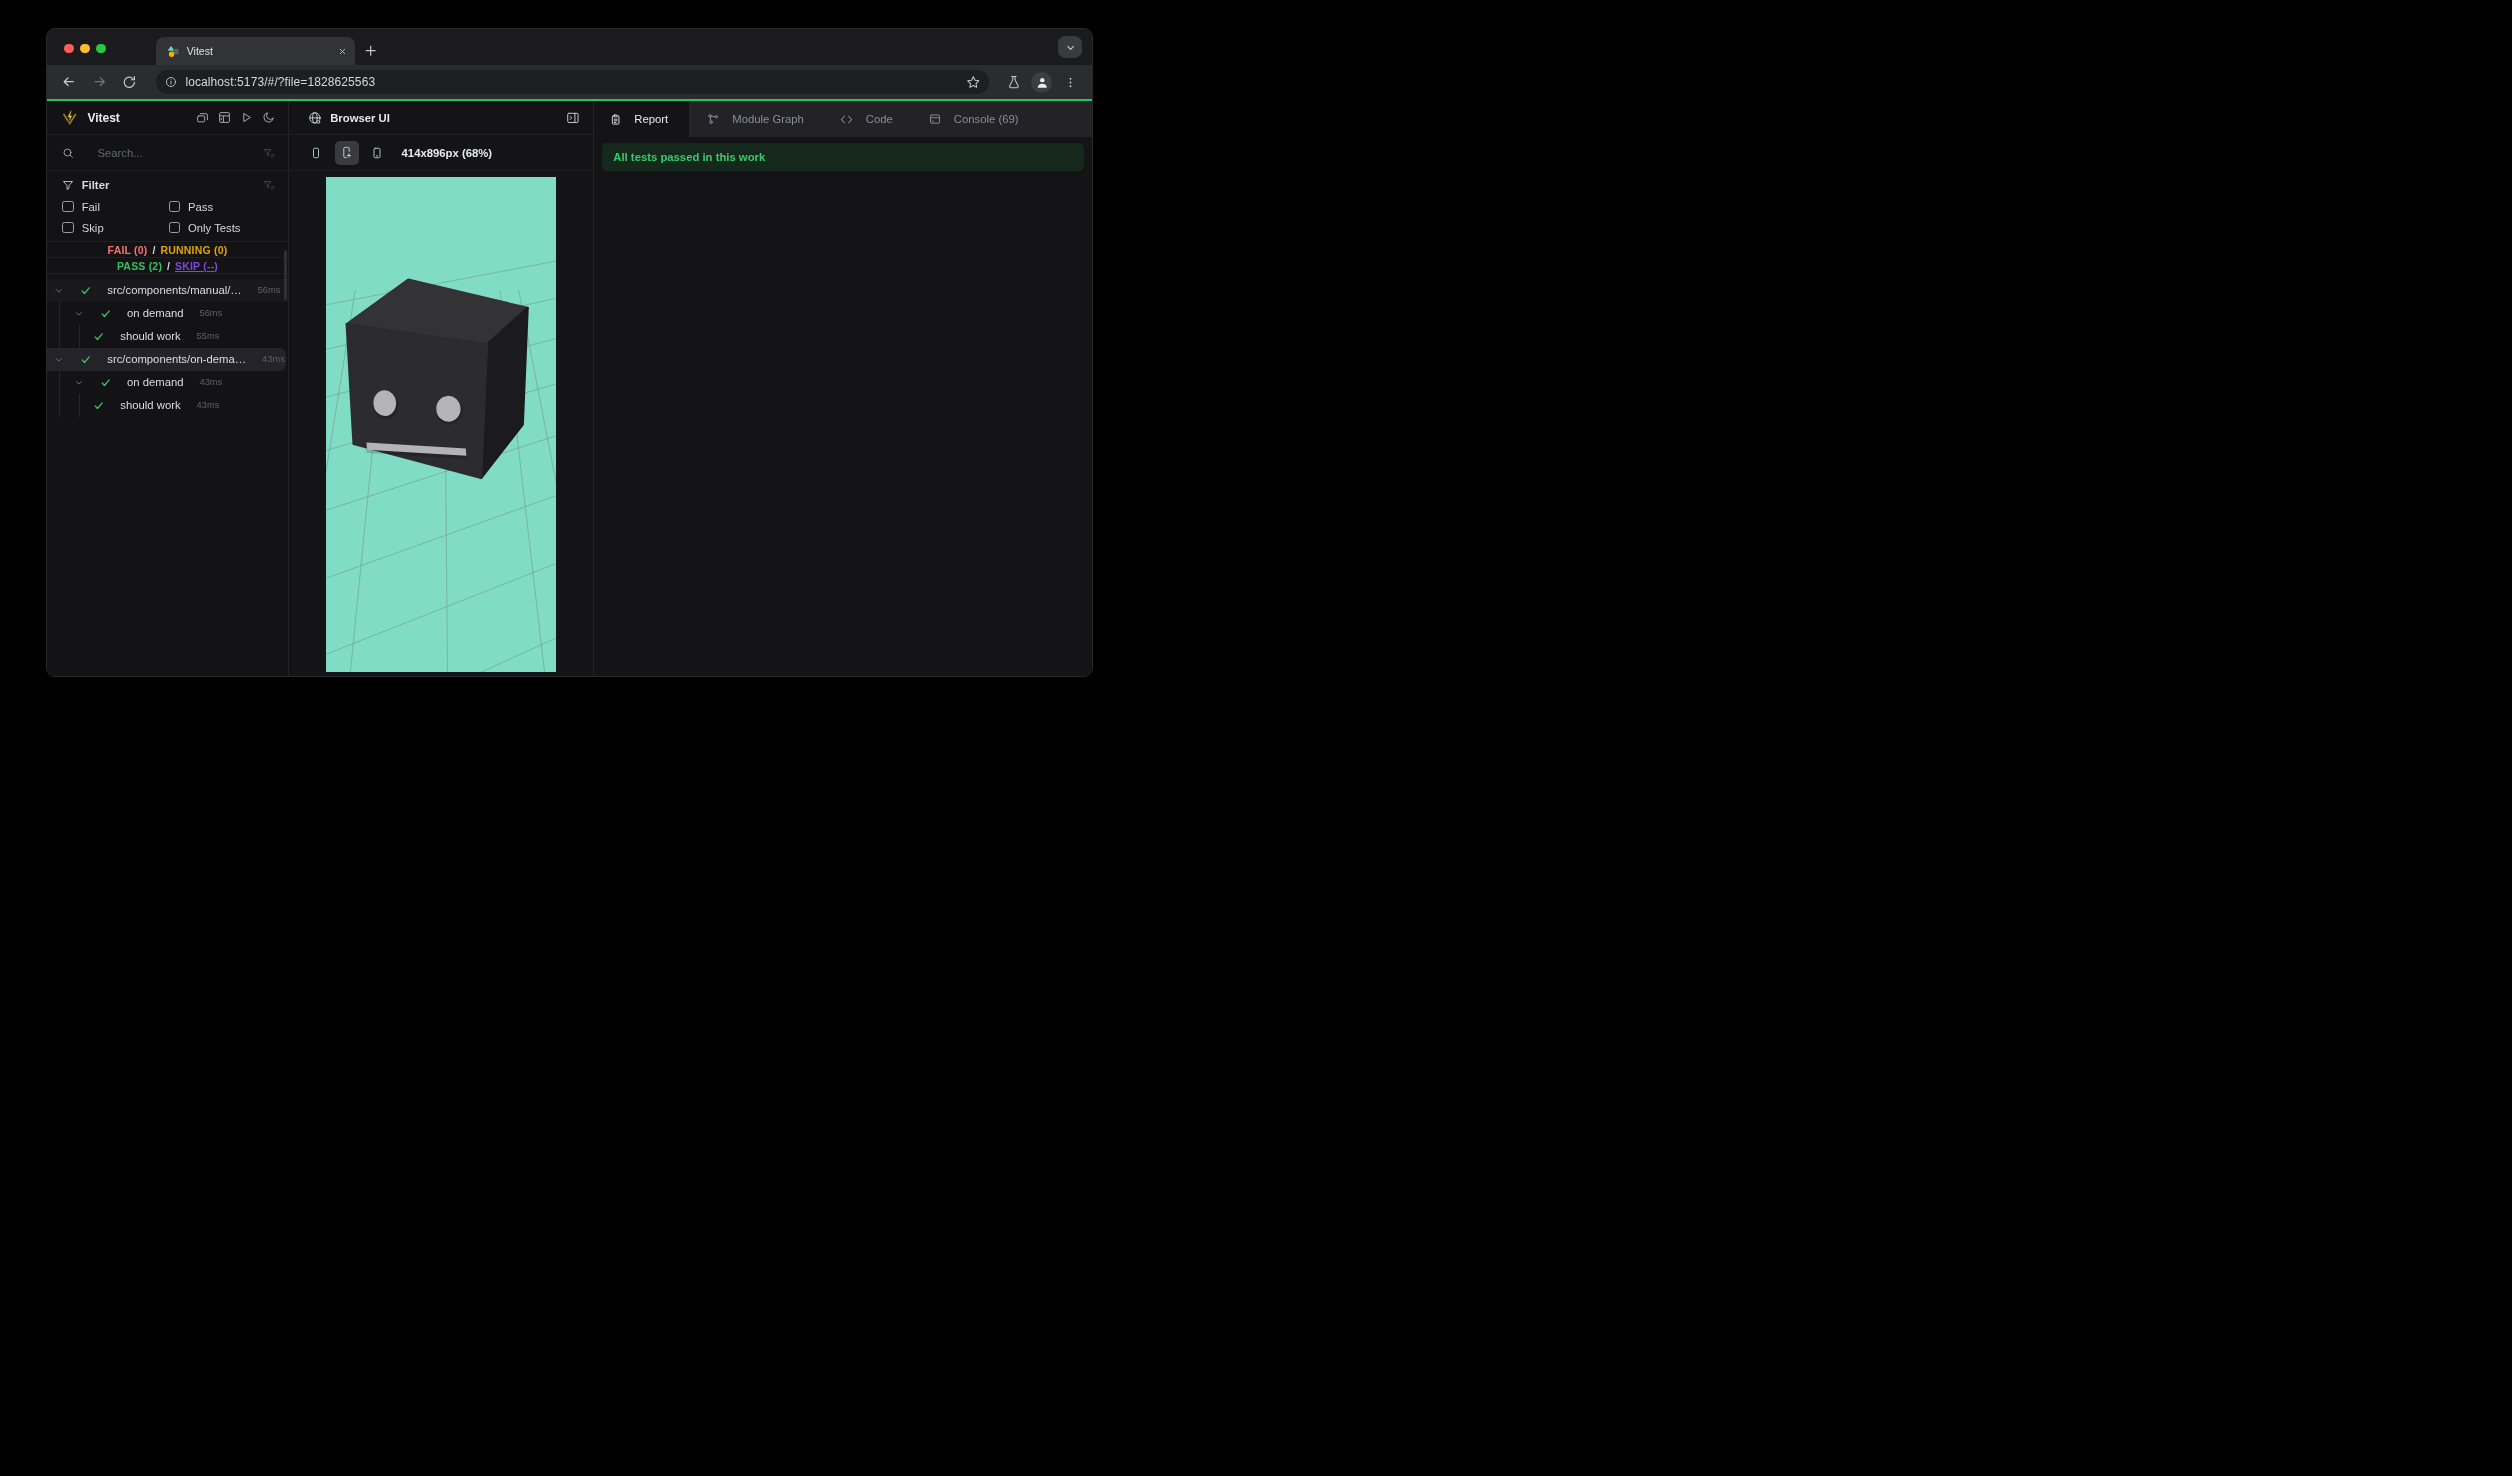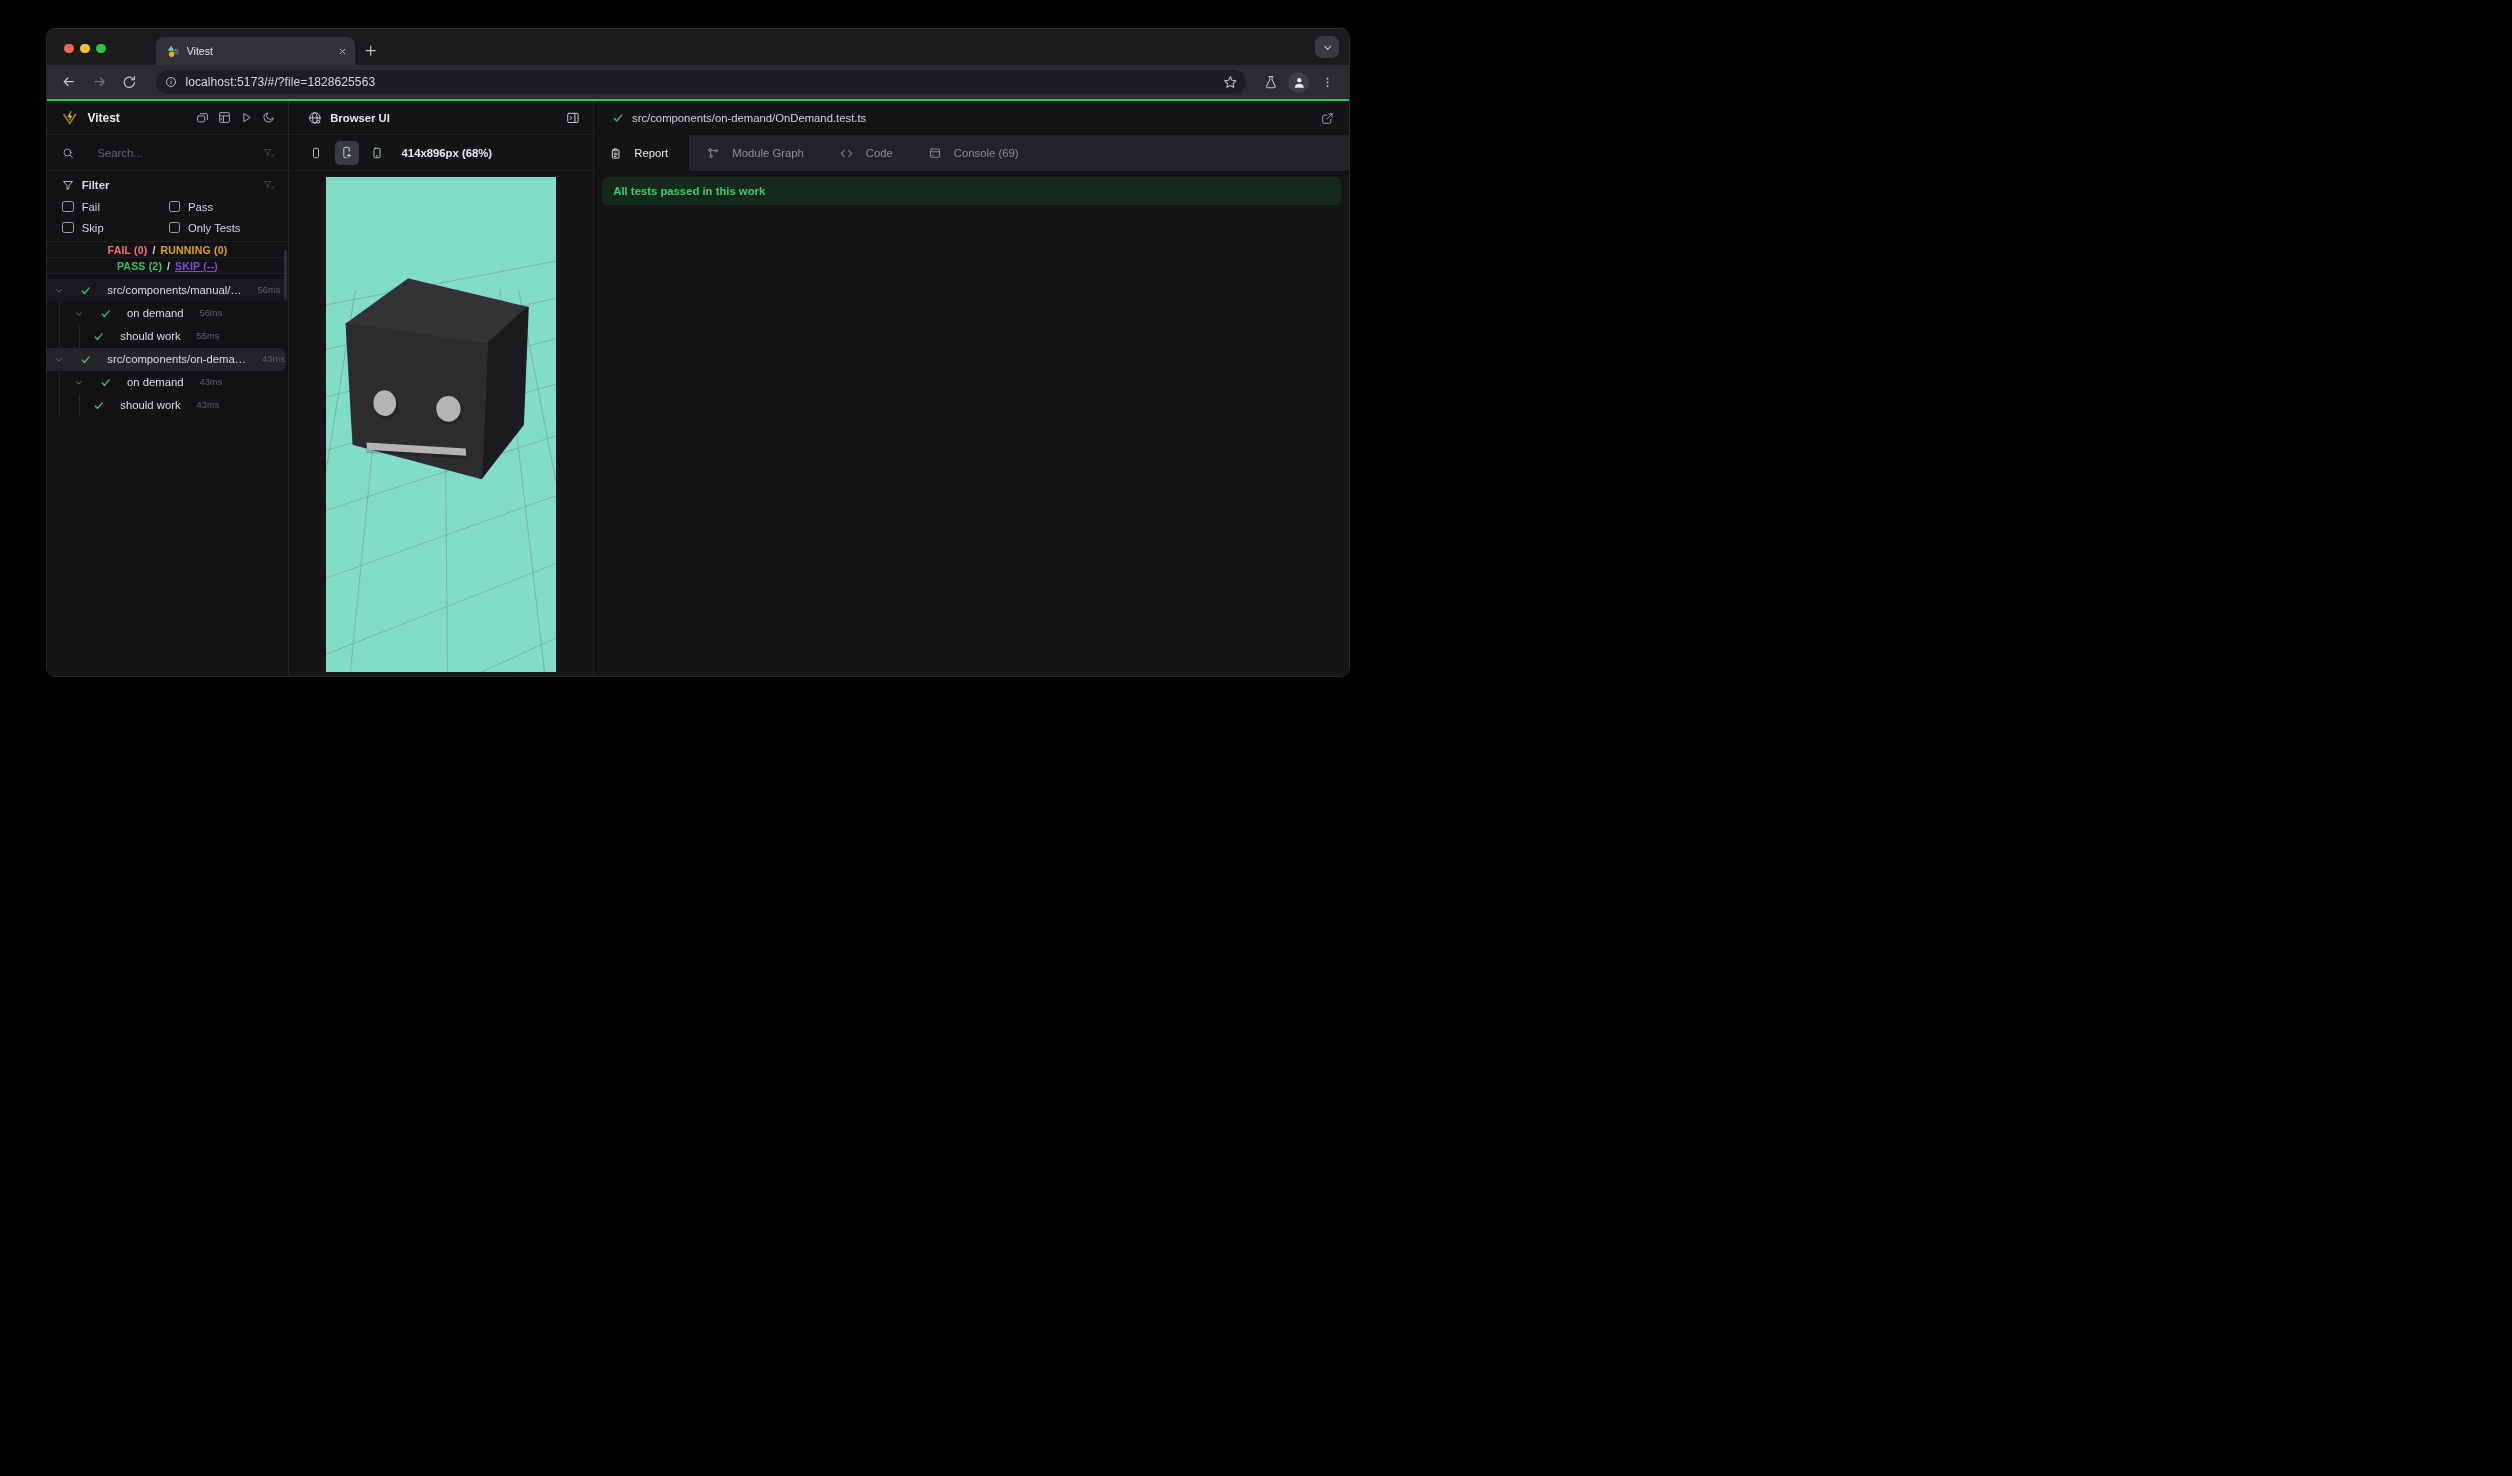--- a/index.html
+++ b/index.html
@@ -1,20 +1,20 @@
 <!DOCTYPE html>
 <html style="font-size:13px"><head>
 <meta charset="utf-8">
 <style>
   * { margin:0; padding:0; box-sizing:border-box; }
   html,body { width:1256px; height:738px; background:#000; overflow:hidden;
     font-family:"Liberation Sans", sans-serif; }
   svg { display:block; }
 
-  .window { position:absolute; left:46px; top:28px; width:1304px; height:649px;
+  .window { position:absolute; left:46px; top:28px; width:1047px; height:649px;
     background:#141417; border-radius:9px; overflow:hidden;
     border:0.8px solid #2a2a2e; display:flex; flex-direction:column;
     box-shadow:0 14.6px 40px rgba(0,0,0,.8); }
 
   
   .tabstrip { position:relative; height:36px; background:#1b1b1d; flex:none; }
   .traffic { position:absolute; left:17px; top:14.6px; display:flex; gap:6.5px; }
   .tl { width:9.7px; height:9.7px; border-radius:50%; }
   .tl.red{background:#ff5f57;} .tl.yellow{background:#febc2e;} .tl.green{background:#28c840;}
   .tab { position:absolute; left:109px; top:8px; width:199px; height:28px;
@@ -474,35 +474,20 @@
               <ellipse cx="152" cy="289.5" rx="15" ry="16" fill="#b4b4b6"></ellipse>
               <polygon points="47,327 171,343 171,353 47,337" fill="#000" opacity="0.16"></polygon>
               <polygon points="48,324 170,340 170,349 48,333" fill="#b4b4b6"></polygon>
             </g>
           </svg>
         </div>
       </div>
     </section>
 
     <section class="rightpanel">
-      <div class="panel-head file-head">
-        <span class="ico">
-          <svg width="12" height="12" viewBox="0 0 24 24" stroke="#3fbe62" stroke-width="2.6" fill="none" stroke-linecap="round" stroke-linejoin="round">
-              <path d="M4.5 12.5l5 5.5L19.5 6"></path>
-            </svg>
-        </span>
-        <span class="file-path">src/components/on-demand/OnDemand.test.ts</span>
-        <span class="iconbtn">
-          <svg width="13" height="13" viewBox="0 0 24 24" stroke="#9aa0a8" stroke-width="1.8" fill="none" stroke-linecap="round" stroke-linejoin="round">
-              <path d="M18 13.5V19a1.8 1.8 0 0 1-1.8 1.8H5A1.8 1.8 0 0 1 3.2 19V7.8A1.8 1.8 0 0 1 5 6h5.5"></path>
-              <path d="M14.5 3.5H20.5V9.5"></path>
-              <path d="M20.5 3.5 11 13"></path>
-            </svg>
-        </span>
-      </div>
 
       <div class="tabbar">
         <div class="rtab active">
           <span class="ico tabico">
             <svg width="11.3" height="11.3" viewBox="0 0 24 24" stroke="#ececee" stroke-width="1.9" fill="none" stroke-linecap="round" stroke-linejoin="round">
                 <rect x="5" y="4" width="14" height="17.5" rx="2"></rect>
                 <rect x="9" y="2" width="6" height="4" rx="1" fill="#141417"></rect>
                 <path d="M9 11h6M9 14.5h6M9 18h3.5"></path>
               </svg>
           </span>

